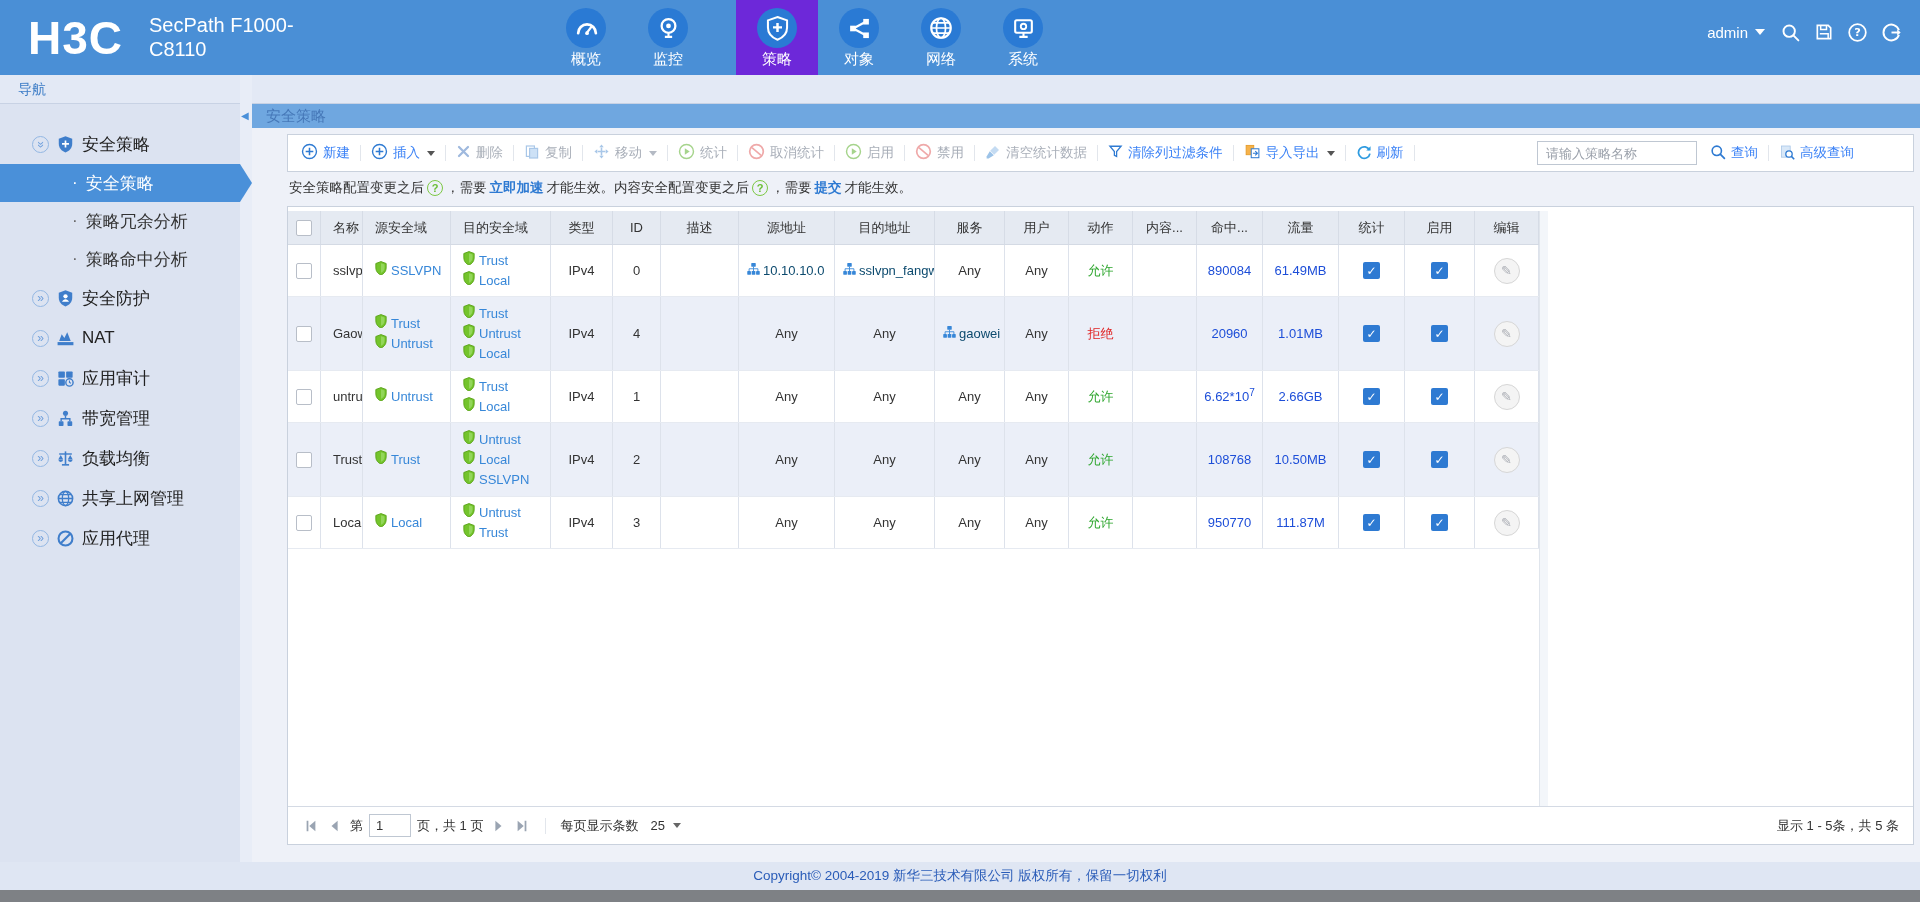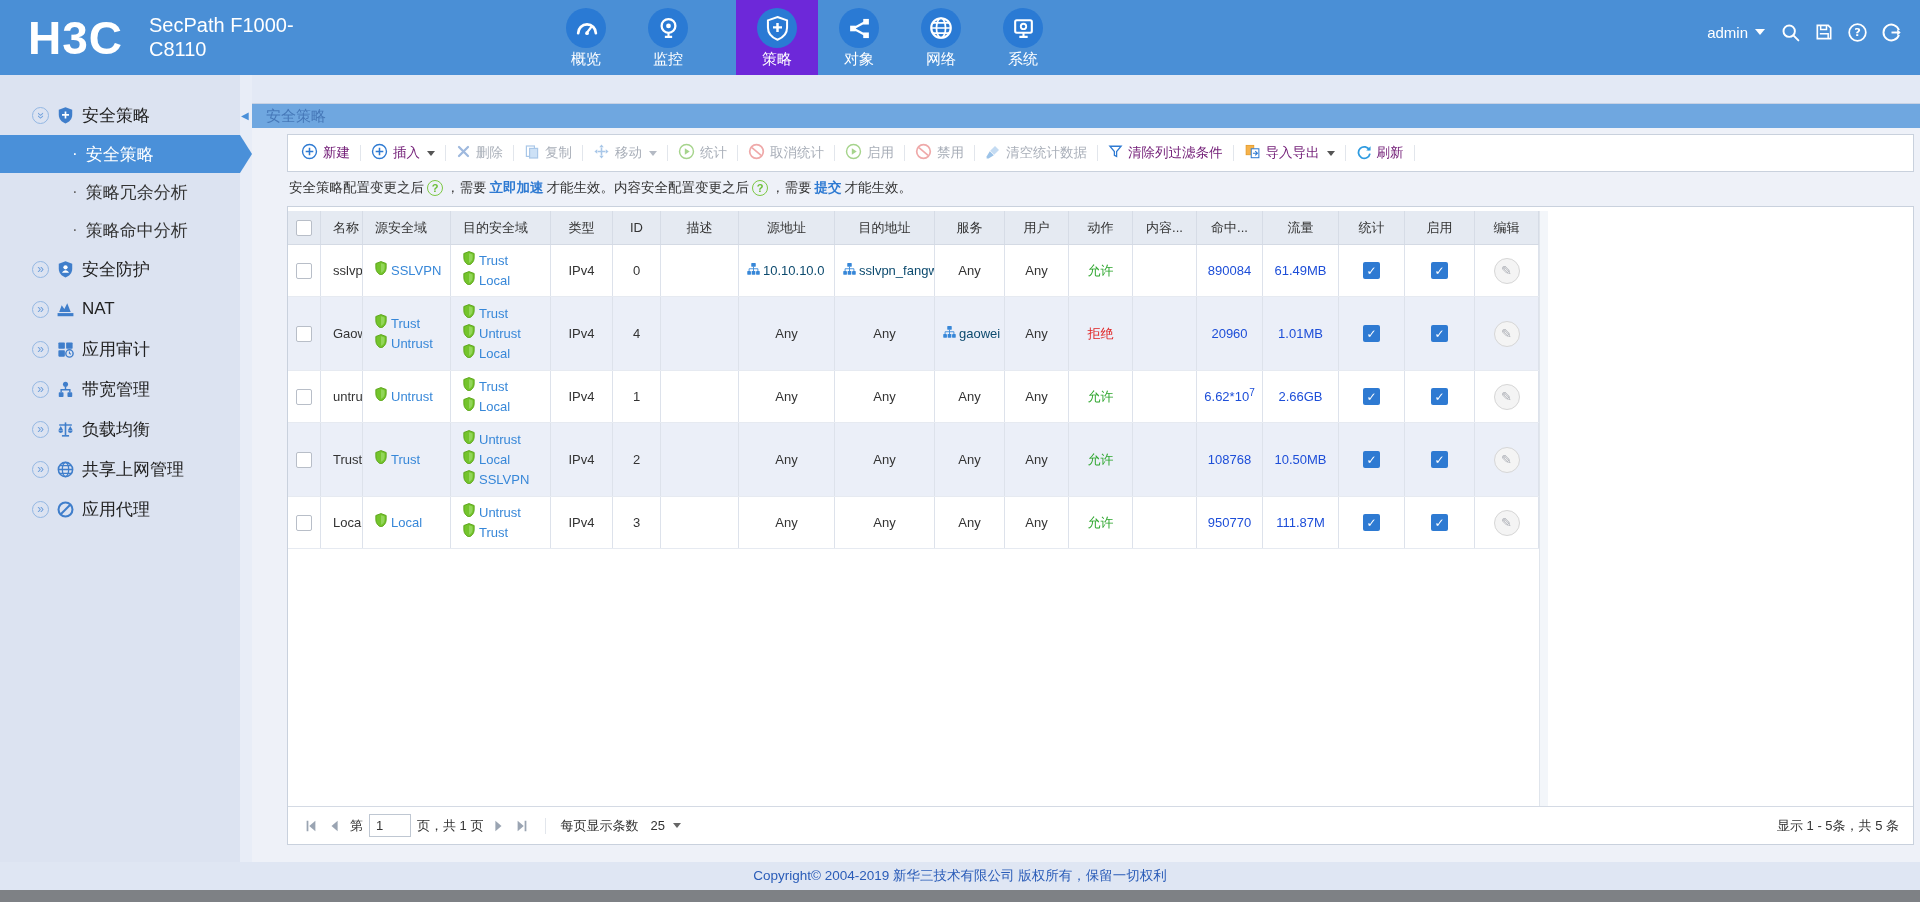--- a/index.html
+++ b/index.html
@@ -34,21 +34,21 @@
   .tree-sub.selected::after { content:""; position:absolute; right:-12px; top:0; border-top:19px solid transparent; border-bottom:19px solid transparent; border-left:12px solid #4A90D9; }
   .side-strip { width:12px; background:#E8EDF7; position:relative; }
   .collapse-arrow { position:absolute; top:35px; left:1px; color:#4A90D9; font-size:10px; cursor:pointer; }
   
   .content { flex:1; display:flex; flex-direction:column; min-width:0; }
   .top-gap { height:29px; background:#E3E9F5; border-bottom:1px solid #C8D2E4; }
   .titlebar { height:24px; background:#6FA7E0; color:#4678B8; font-size:15px; line-height:24px; padding-left:14px; }
   .content-body { flex:1; background:#EEF1F8; padding:6px 6px 0 35px; display:flex; flex-direction:column; min-width:0; }
   .toolbar { height:38px; background:#fff; border:1px solid #C9D1DD; display:flex; align-items:center; padding:0 10px; }
   .tb-btns { display:flex; align-items:center; }
-  .tb-btn { display:flex; align-items:center; gap:5px; font-size:13.5px; color:#701a75; padding:0 3px; cursor:pointer; white-space:nowrap; }
+  .tb-btn { display:flex; align-items:center; gap:5px; font-size:13.5px; color:#3b82f6; padding:0 3px; cursor:pointer; white-space:nowrap; }
   .tb-btn.disabled { color:#A9AFB9; cursor:default; }
   .tb-sep { width:1px; height:16px; background:#E2E6EC; margin:0 7px; }
   .tb-caret { width:0; height:0; border-left:4px solid transparent; border-right:4px solid transparent; border-top:5px solid #555; margin-left:2px; }
   .tb-btn.disabled .tb-caret { border-top-color:#B4BAC4; }
   .tb-search { margin-left:auto; display:flex; align-items:center; padding-right:46px; }
   .tb-input { width:160px; height:24px; border:1px solid #BFC7D2; font-size:13px; padding:0 8px; color:#333; font-family:inherit; margin-right:10px; }
   .tb-input::placeholder { color:#9aa0aa; }
   .notice { height:32px; display:flex; align-items:center; font-size:13.5px; color:#333; padding-left:2px; }
   .help-green { display:inline-flex; width:16px; height:16px; border:1.5px solid #7CC844; border-radius:50%; color:#6BBE35; font-size:11px; font-weight:bold; align-items:center; justify-content:center; margin:0 3px; }
   .nlink { color:#2E7AD2; font-weight:bold; text-decoration:none; margin:0 3px; cursor:pointer; }
@@ -182,20 +182,21 @@
             <path d="M12 12h9" stroke="#fff" stroke-width="2.2"></path>
             <path d="M18.5 8.5l4 3.5-4 3.5z" fill="#fff"></path>
           </svg>
         </span>
       </div>
   </div>
 </div>
 
 <div class="main-row">
   <div class="sidebar">
+    <div class="side-hd">导航</div>
     <div class="tree">
         <div class="tree-group">
           <span class="expand open">»</span>
           <span class="tree-ico">
             <svg width="19" height="19" viewBox="0 0 24 24">
               <path d="M12 1.5l8.5 3.2v6.3c0 5-3.4 9.3-8.5 11-5.1-1.7-8.5-6-8.5-11V4.7z" fill="#3F7ECB"></path>
               <path d="M12 6.8v9M7.6 11.3h8.8" stroke="#fff" stroke-width="2.1"></path>
             </svg>
           </span>
           <span class="lbl">安全策略</span>
@@ -403,20 +404,39 @@
             <span class="tb-sep"></span>
             <div class="tb-btn">
               <span class="tb-ico"><svg width="16" height="16" viewBox="0 0 20 20">
                   <path d="M16.8 7.6A7.2 7.2 0 1 0 17.4 12" fill="none" stroke="#2E9BE0" stroke-width="2.2"></path>
                   <path d="M18.2 2.8v5.4h-5.4z" fill="#2E9BE0"></path>
                 </svg></span>
               <span>刷新</span>
             </div>
             <span class="tb-sep"></span>
           </div>
+        <div class="tb-search">
+          <input class="tb-input" placeholder="请输入策略名称" style="">
+          <div class="tb-btn">
+            <span id="ico-q"><svg width="16" height="16" viewBox="0 0 20 20">
+                  <circle cx="8.5" cy="8.5" r="5.8" fill="none" stroke="#2E7AD2" stroke-width="2"></circle>
+                  <path d="M12.8 12.8L18 18" stroke="#2E7AD2" stroke-width="2.2" stroke-linecap="round"></path>
+                </svg></span>
+            <span>查询</span>
+          </div>
+          <span class="tb-sep"></span>
+          <div class="tb-btn">
+            <span id="ico-aq"><svg width="16" height="16" viewBox="0 0 20 20">
+                  <rect x="3" y="2.5" width="11" height="14" fill="#D9E8F8" stroke="#A9C7E8"></rect>
+                  <circle cx="12.5" cy="12.5" r="4" fill="#fff" stroke="#2E7AD2" stroke-width="1.6"></circle>
+                  <path d="M15.5 15.5L19 19" stroke="#2E7AD2" stroke-width="2"></path>
+                </svg></span>
+            <span>高级查询</span>
+          </div>
+        </div>
       </div>
       <div class="notice">
           <span>安全策略配置变更之后</span>
           <span class="help-green">?</span>
           <span>，需要 </span>
           <span class="nlink">立即加速</span>
           <span> 才能生效。内容安全配置变更之后</span>
           <span class="help-green">?</span>
           <span>，需要 </span>
           <span class="nlink">提交</span>

